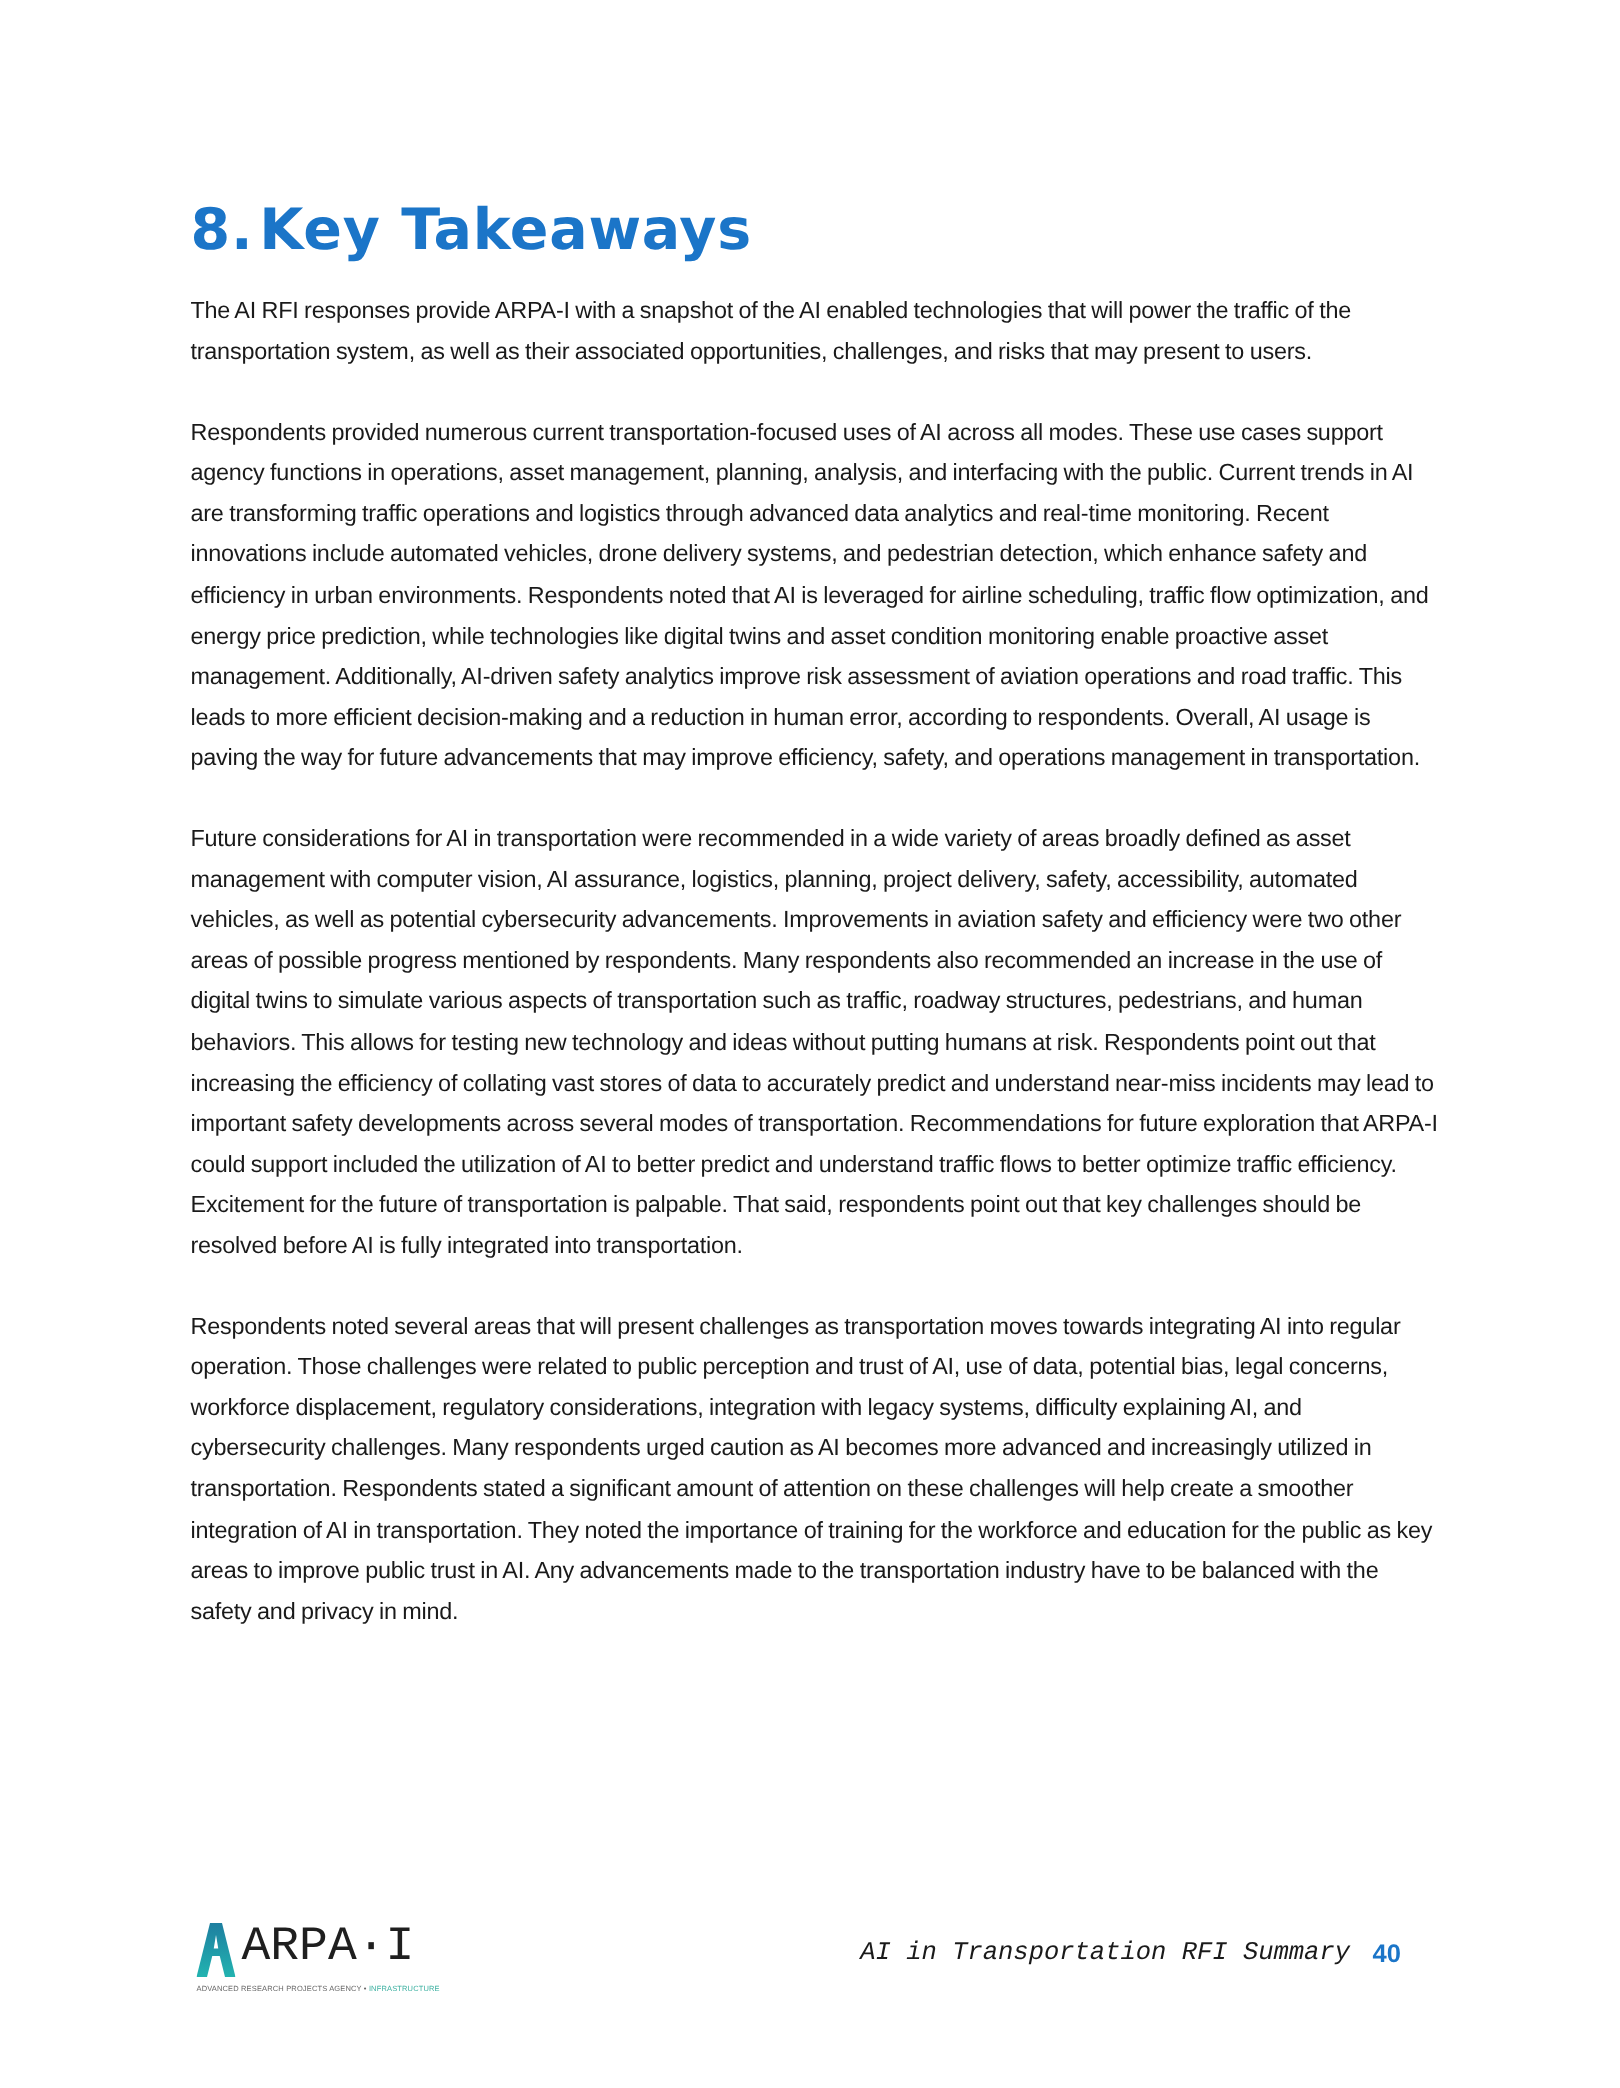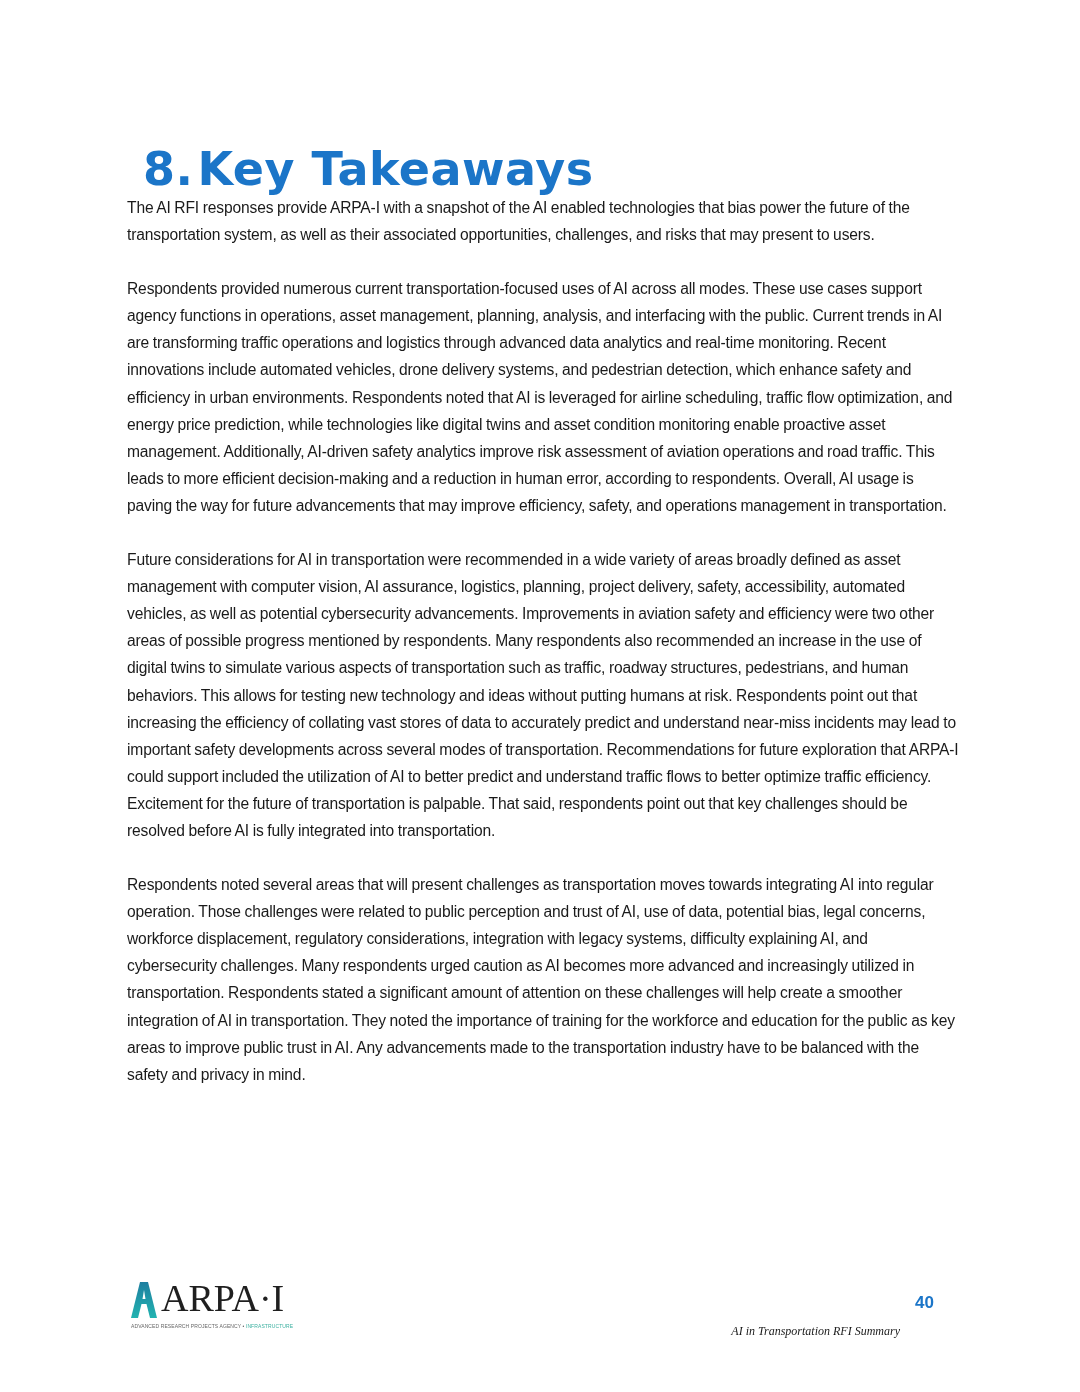--- a/index.html
+++ b/index.html
@@ -19,24 +19,24 @@
       position: absolute;
       left: 0; top: 0;
       width: 1080px;
       height: 1392px;
       background: #ffffff;
     }
     .heading {
       position: absolute;
       left: 127px;
       top: 126px;
-      margin: 16px;
+      margin: 0;
       font-family: "DejaVu Sans", sans-serif;
       font-weight: bold;
-      font-size: 46px;
+      font-size: 38px;
       letter-spacing: 0.5px;
       color: #1b75c8;
       line-height: 54px;
       white-space: nowrap;
     }
     .heading .num { margin-right: 4px; }
     .body-text {
       position: absolute;
       left: 127px;
       top: 194px;
@@ -69,22 +69,22 @@
       position: absolute;
       left: 0;
       top: 2px;
       width: 26px;
       height: 36px;
     }
     .logo-word {
       position: absolute;
       left: 30px;
       top: -4px;
-      font-family: Liberation Serif, serif;
-      font-size: 38px;
+      font-family: Liberation Mono, monospace;
+      font-size: 32px;
       line-height: 44px;
       color: #1f1f1f;
       letter-spacing: 0px;
       white-space: nowrap;
     }
     .logo-tagline {
       position: absolute;
       left: 0;
       top: 42px;
       font-family: "Liberation Sans", sans-serif;
@@ -92,27 +92,26 @@
       line-height: 8px;
       color: #666666;
       white-space: nowrap;
       letter-spacing: 0.1px;
     }
     .logo-tagline .accent { color: #3bb0a0; }
     .footer-title {
       position: absolute;
       right: 180px;
       top: 14px;
-      font-family: Liberation Serif, serif;
+      font-family: Liberation Mono, monospace;
       font-style: italic;
-      font-size: 12px;
+      font-size: 17px;
       line-height: 22px;
       color: #1a1a1a;
       white-space: nowrap;
-      margin-top: 28px;
     }
     .page-number {
       position: absolute;
       left: 915px;
       top: 14px;
       font-family: "Liberation Sans", sans-serif;
       font-weight: bold;
       font-size: 17px;
       line-height: 22px;
       color: #1b75c8;
@@ -121,21 +120,21 @@
 </head>
 <body>
 
 <div class="page">
 
   <h1 class="heading">
     <span class="num">8.</span><span>Key Takeaways</span>
   </h1>
 
   <div class="body-text">
-    <p class="para">The AI RFI responses provide ARPA-I with a snapshot of the AI enabled technologies that bias power the future of the transportation system, as well as their associated opportunities, challenges, and risks that may present to users.</p>
+    <p class="para">The AI RFI responses provide ARPA-I with a snapshot of the AI enabled technologies that will power the traffic of the transportation system, as well as their associated opportunities, challenges, and risks that may present to users.</p>
     <p class="para">Respondents provided numerous current transportation-focused uses of AI across all modes. These use cases support agency functions in operations, asset management, planning, analysis, and interfacing with the public. Current trends in AI are transforming traffic operations and logistics through advanced data analytics and real-time monitoring. Recent innovations include automated vehicles, drone delivery systems, and pedestrian detection, which enhance safety and efficiency in urban environments. Respondents noted that AI is leveraged for airline scheduling, traffic flow optimization, and energy price prediction, while technologies like digital twins and asset condition monitoring enable proactive asset management. Additionally, AI-driven safety analytics improve risk assessment of aviation operations and road traffic. This leads to more efficient decision-making and a reduction in human error, according to respondents. Overall, AI usage is paving the way for future advancements that may improve efficiency, safety, and operations management in transportation.</p>
     <p class="para">Future considerations for AI in transportation were recommended in a wide variety of areas broadly defined as asset management with computer vision, AI assurance, logistics, planning, project delivery, safety, accessibility, automated vehicles, as well as potential cybersecurity advancements. Improvements in aviation safety and efficiency were two other areas of possible progress mentioned by respondents. Many respondents also recommended an increase in the use of digital twins to simulate various aspects of transportation such as traffic, roadway structures, pedestrians, and human behaviors. This allows for testing new technology and ideas without putting humans at risk. Respondents point out that increasing the efficiency of collating vast stores of data to accurately predict and understand near-miss incidents may lead to important safety developments across several modes of transportation. Recommendations for future exploration that ARPA-I could support included the utilization of AI to better predict and understand traffic flows to better optimize traffic efficiency. Excitement for the future of transportation is palpable. That said, respondents point out that key challenges should be resolved before AI is fully integrated into transportation.</p>
     <p class="para">Respondents noted several areas that will present challenges as transportation moves towards integrating AI into regular operation. Those challenges were related to public perception and trust of AI, use of data, potential bias, legal concerns, workforce displacement, regulatory considerations, integration with legacy systems, difficulty explaining AI, and cybersecurity challenges. Many respondents urged caution as AI becomes more advanced and increasingly utilized in transportation. Respondents stated a significant amount of attention on these challenges will help create a smoother integration of AI in transportation. They noted the importance of training for the workforce and education for the public as key areas to improve public trust in AI. Any advancements made to the transportation industry have to be balanced with the safety and privacy in mind.</p>
   </div>
 
   <div class="footer">
     <div class="logo">
       <svg class="logo-mark" viewBox="0 0 26 36">
         <defs>
           <linearGradient id="tealGrad" x1="0" y1="0" x2="0" y2="1">

